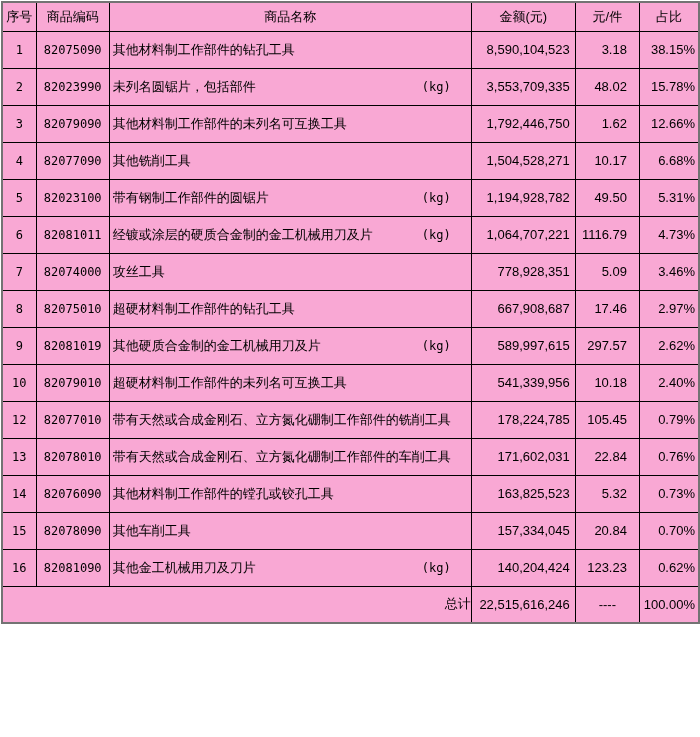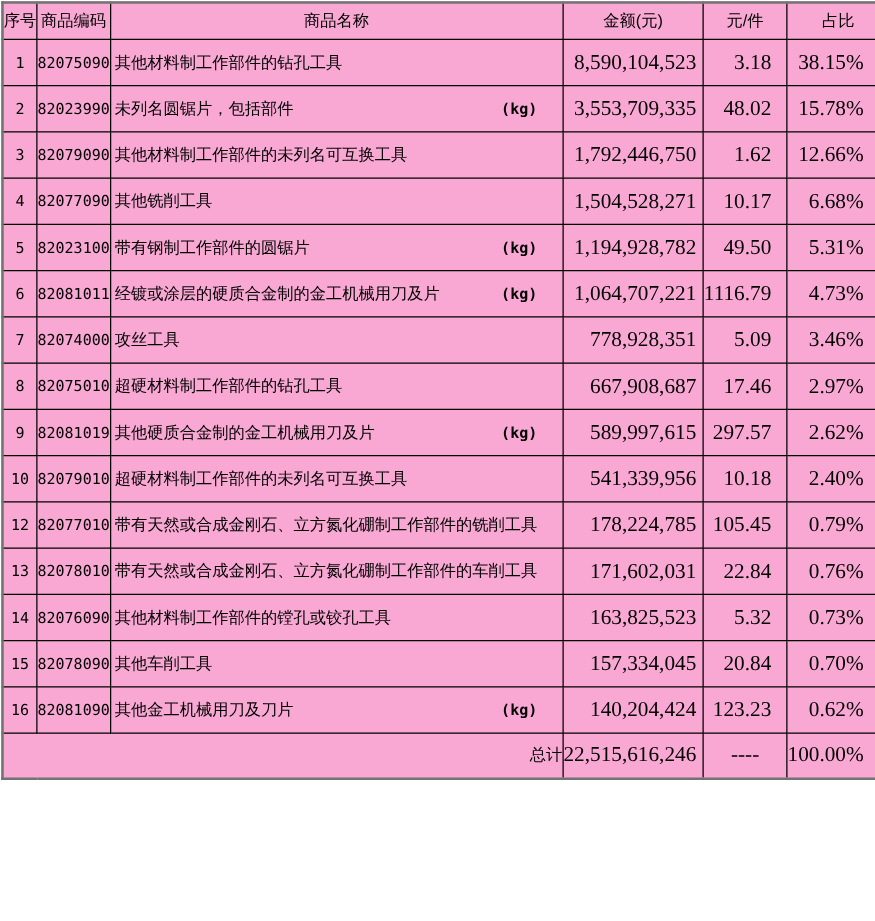--- a/index.html
+++ b/index.html
@@ -44,30 +44,29 @@
   .name-inner {
     display: flex;
     justify-content: space-between;
     align-items: center;
     padding-left: 3px;
     padding-right: 20px;
   }
   .unit {
     font-family: "DejaVu Sans Mono", "Liberation Mono", monospace;
     font-size: 12px;
-    font-weight: bold;
   }
   td.num {
-    font-family: Liberation Serif, serif;
-    font-size: 17px;
+    font-family: Liberation Sans, sans-serif;
+    font-size: 13px;
     text-align: right;
   }
   td.amount    { padding-right: 5px; }
   td.unitprice { padding-right: 12px; }
-  td.share     { padding-right: 20px; }
+  td.share     { padding-right: 3px; }
   tfoot td.total-label { text-align: right; font-size: 13px; }
   tfoot td.unitprice   { text-align: center; padding-right: 0; }
 </style>
 </head>
 <body>
 
 <div class="table-wrap">
   <table>
     <colgroup>
       <col style="width:35px">

